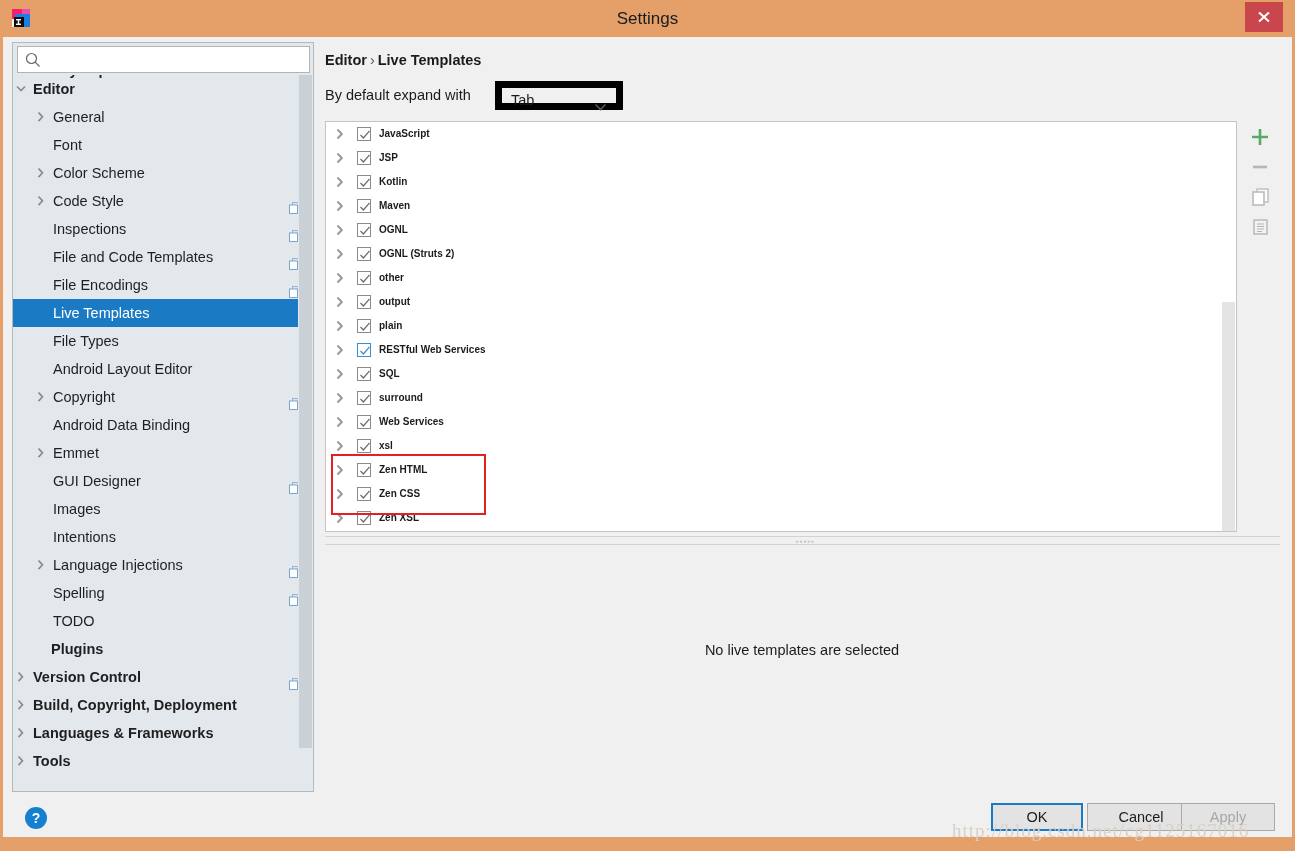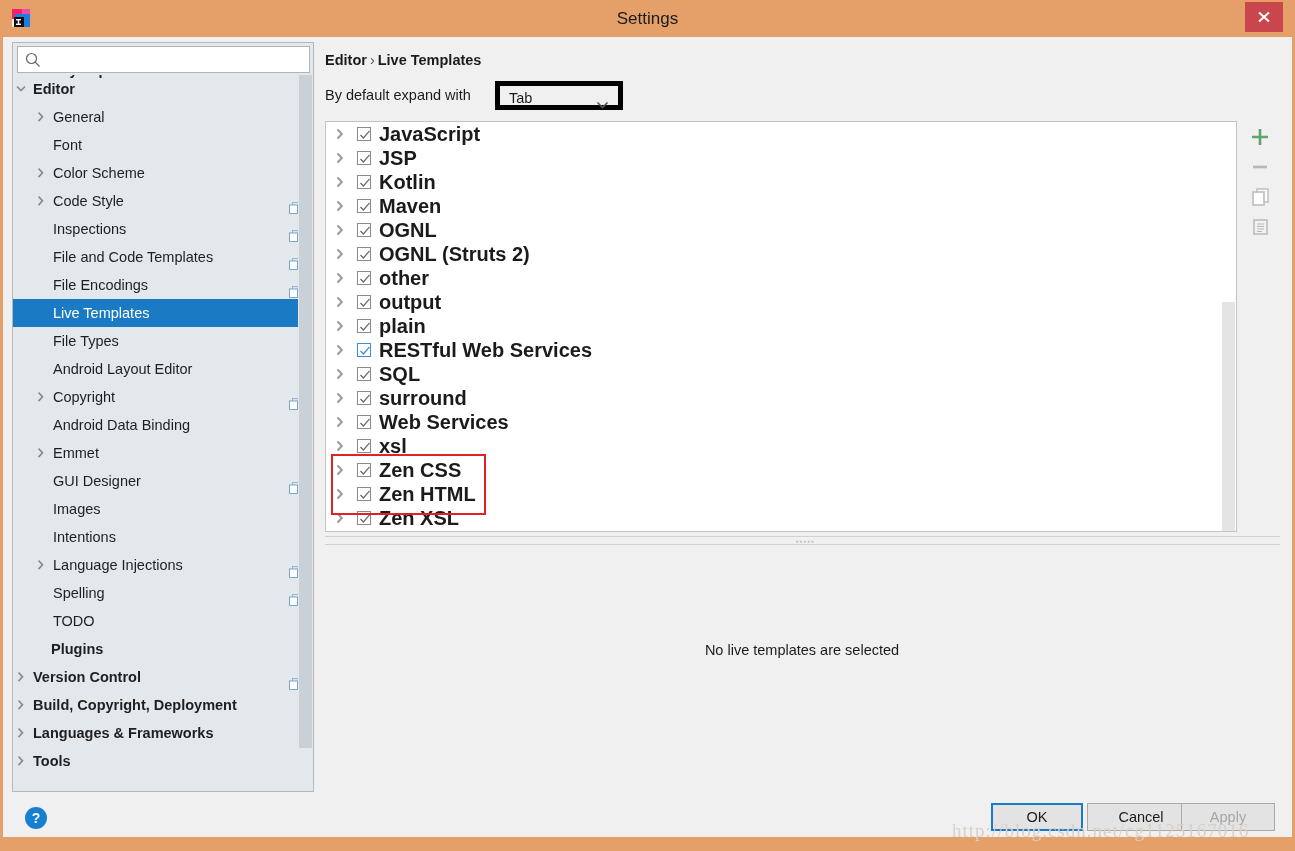--- a/index.html
+++ b/index.html
@@ -145,21 +145,21 @@
 
   #expand-label {
     position: absolute; left: 4px; top: 45px;
     font-size: 14.5px; color: #1b1b1b;
     font-family: "Liberation Sans", sans-serif;
   }
   #expand-select {
     position: absolute; left: 174px; top: 39px;
     width: 128px; height: 29px;
     background: #f0f0f0;
-    border: 5px solid #000000;
+    border: 7px solid #000000;
     cursor: pointer;
   }
   #expand-select .val {
     position: absolute; left: 9px; top: 4px;
     font-size: 14.5px; color: #1b1b1b;
     font-family: "Liberation Sans", sans-serif;
   }
   #expand-select .chev {
     position: absolute; right: 9px; top: 10px;
   }
@@ -185,21 +185,21 @@
   .tpl-row .cb {
     position: absolute; left: 31px; top: 5px;
     width: 14px; height: 14px;
     background: #ffffff;
     border: 1px solid #8a8a8a;
   }
   .tpl-row.focusbox .cb { border-color: #3a8fd2; }
   .tpl-row .cb svg { position: absolute; left: 1px; top: 1px; }
   .tpl-row .name {
     position: absolute; left: 53px; top: 0;
-    font-size: 20px; font-weight: bold; color: #1b1b1b;
+    font-size: 10px; font-weight: bold; color: #1b1b1b;
     font-family: "Liberation Sans", sans-serif;
     text-align: center;
   }
 
   
   #red-annot {
     position: absolute;
     left: 5px; top: 332px;
     width: 155px; height: 61px;
     border: 2px solid #e02222;
@@ -674,32 +674,32 @@
             </div>
             <div class="tpl-row">
               <span class="arrow"><svg width="12" height="24" viewBox="0 0 12 24">
                   <path d="M3.5 7.5 L7.8 12 L3.5 16.5" stroke="#9a9a9a" stroke-width="2" fill="none"></path>
                 </svg></span>
               <span class="cb">
                 <svg width="12" height="12" viewBox="0 0 12 12">
                   <path d="M1.5 6 L4.4 9 L10.5 1.8" stroke="#6b6b6b" stroke-width="1.3" fill="none"></path>
                 </svg>
               </span>
+              <span class="name">Zen HTML</span>
+            </div>
+            <div class="tpl-row">
+              <span class="arrow"><svg width="12" height="24" viewBox="0 0 12 24">
+                  <path d="M3.5 7.5 L7.8 12 L3.5 16.5" stroke="#9a9a9a" stroke-width="2" fill="none"></path>
+                </svg></span>
+              <span class="cb">
+                <svg width="12" height="12" viewBox="0 0 12 12">
+                  <path d="M1.5 6 L4.4 9 L10.5 1.8" stroke="#6b6b6b" stroke-width="1.3" fill="none"></path>
+                </svg>
+              </span>
               <span class="name">Zen CSS</span>
-            </div>
-            <div class="tpl-row">
-              <span class="arrow"><svg width="12" height="24" viewBox="0 0 12 24">
-                  <path d="M3.5 7.5 L7.8 12 L3.5 16.5" stroke="#9a9a9a" stroke-width="2" fill="none"></path>
-                </svg></span>
-              <span class="cb">
-                <svg width="12" height="12" viewBox="0 0 12 12">
-                  <path d="M1.5 6 L4.4 9 L10.5 1.8" stroke="#6b6b6b" stroke-width="1.3" fill="none"></path>
-                </svg>
-              </span>
-              <span class="name">Zen HTML</span>
             </div>
             <div class="tpl-row">
               <span class="arrow"><svg width="12" height="24" viewBox="0 0 12 24">
                   <path d="M3.5 7.5 L7.8 12 L3.5 16.5" stroke="#9a9a9a" stroke-width="2" fill="none"></path>
                 </svg></span>
               <span class="cb">
                 <svg width="12" height="12" viewBox="0 0 12 12">
                   <path d="M1.5 6 L4.4 9 L10.5 1.8" stroke="#6b6b6b" stroke-width="1.3" fill="none"></path>
                 </svg>
               </span>

